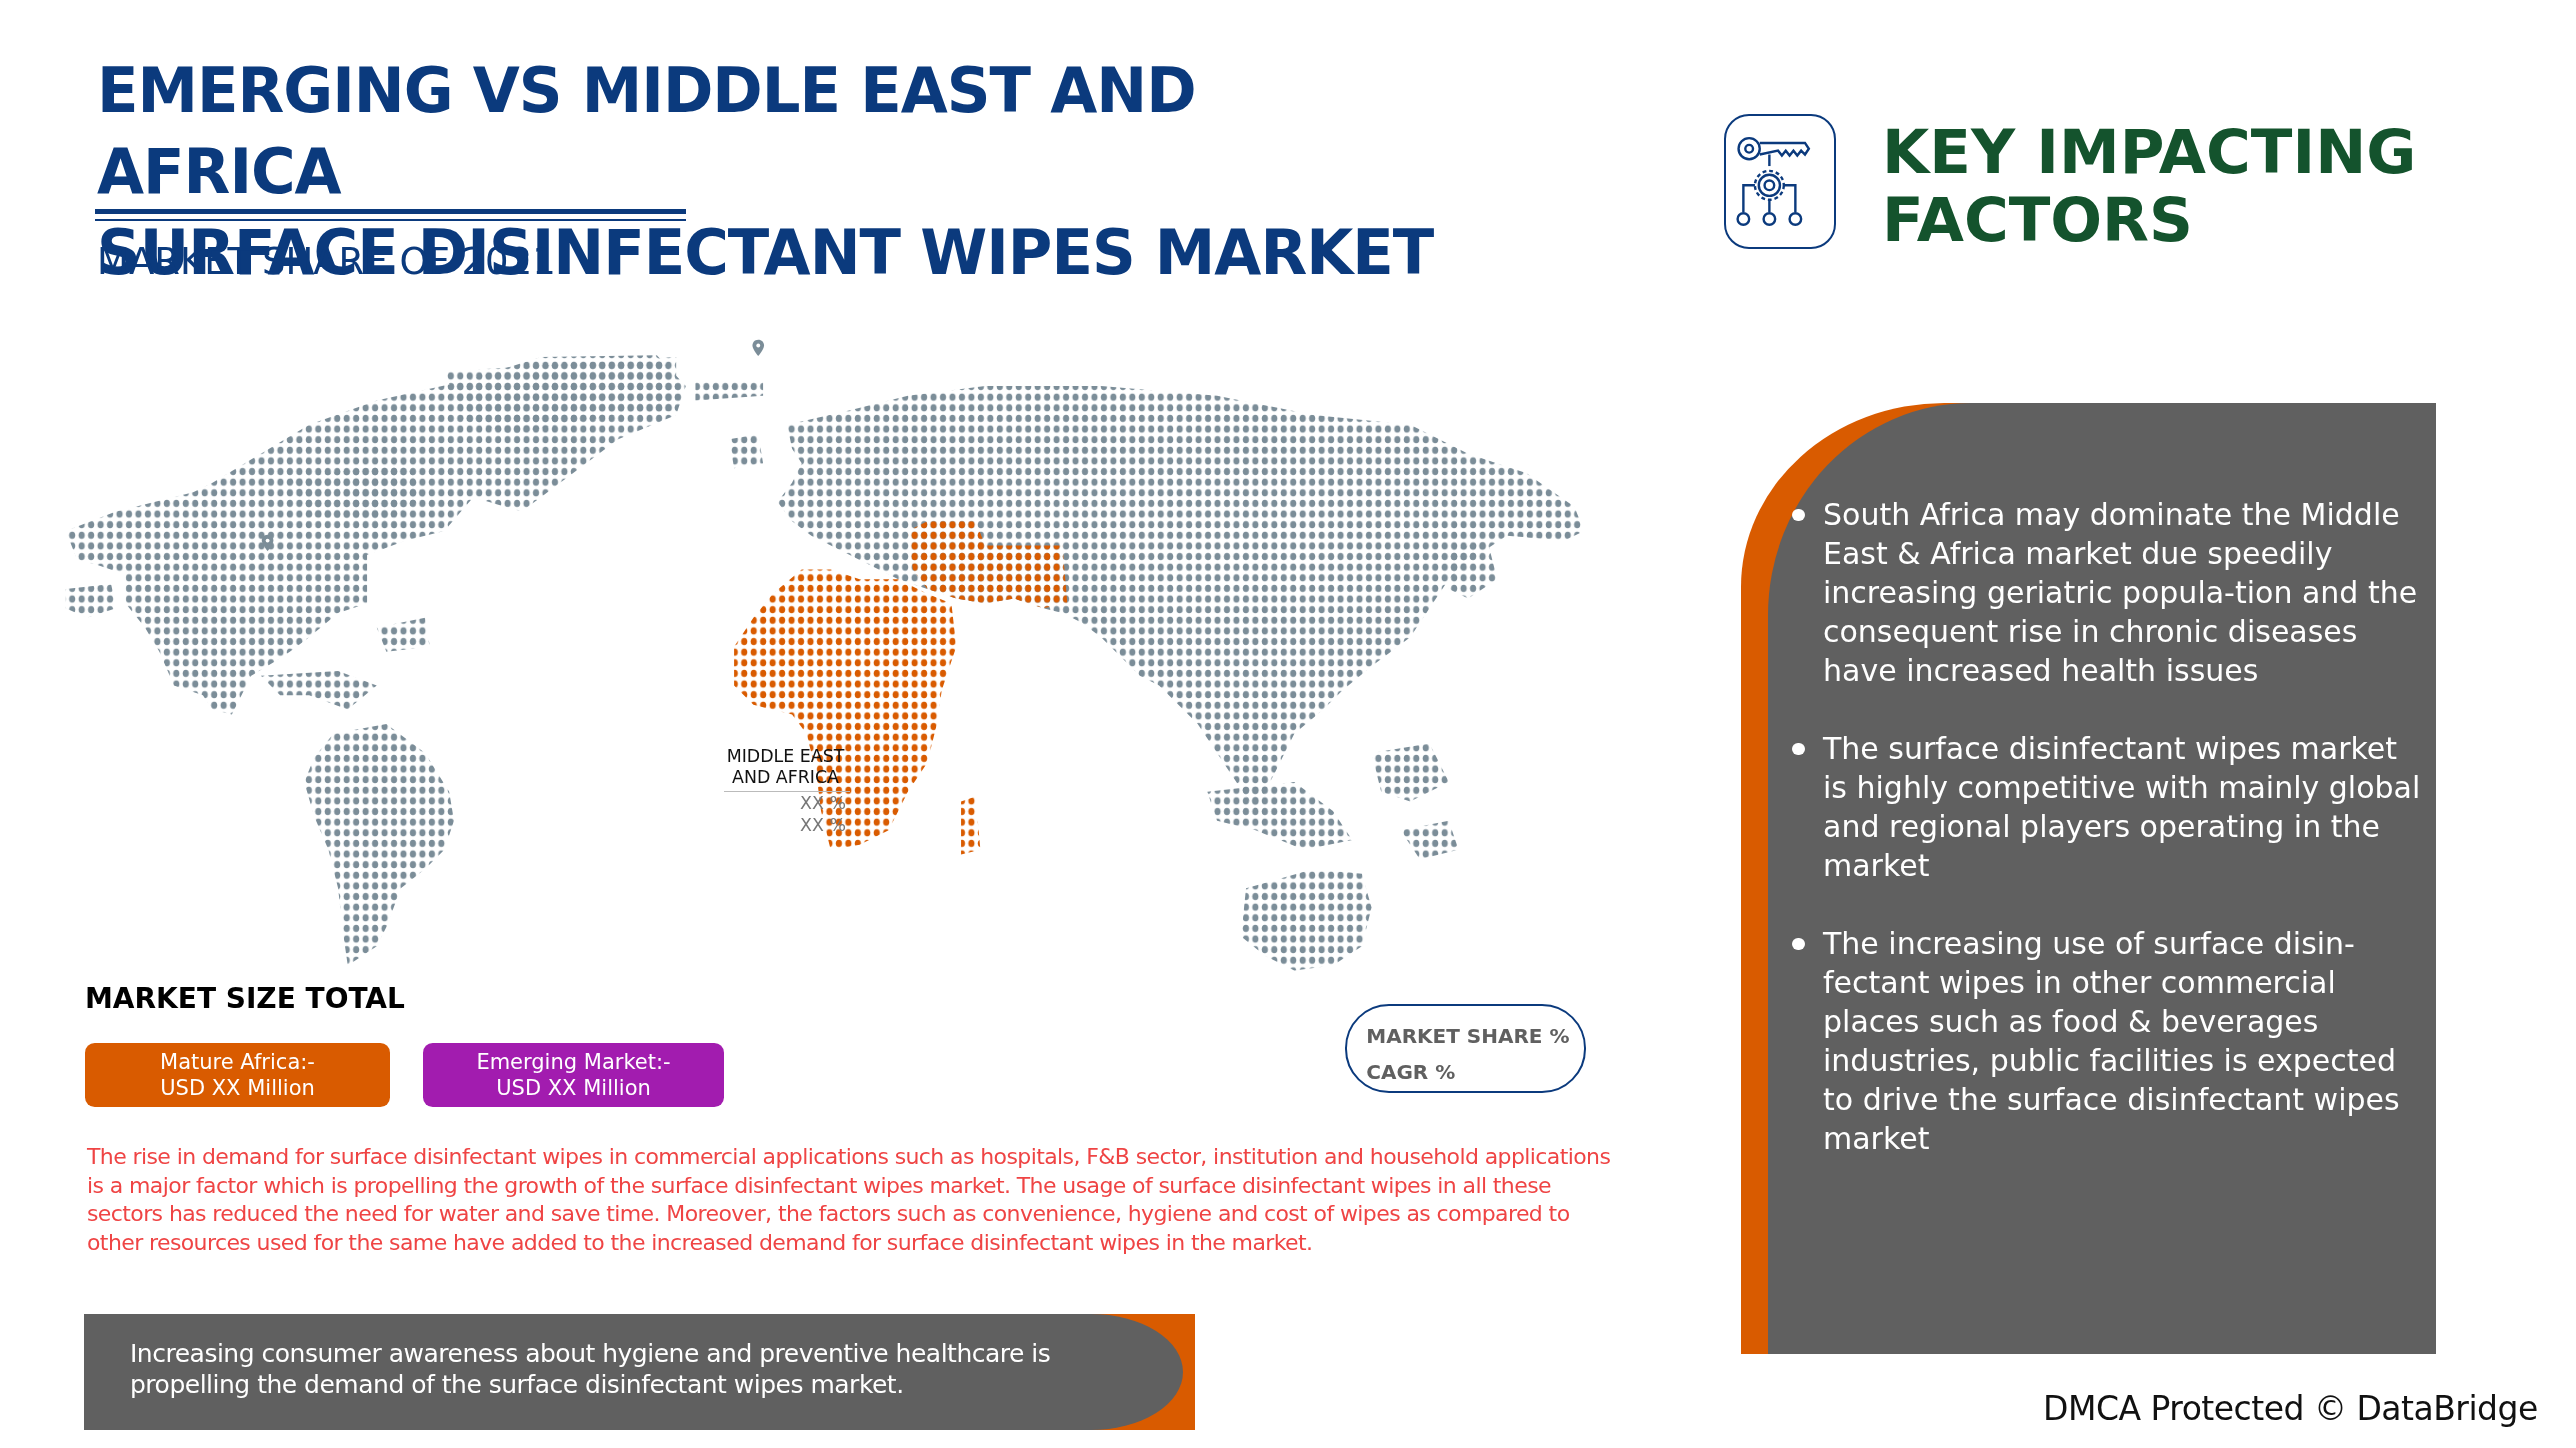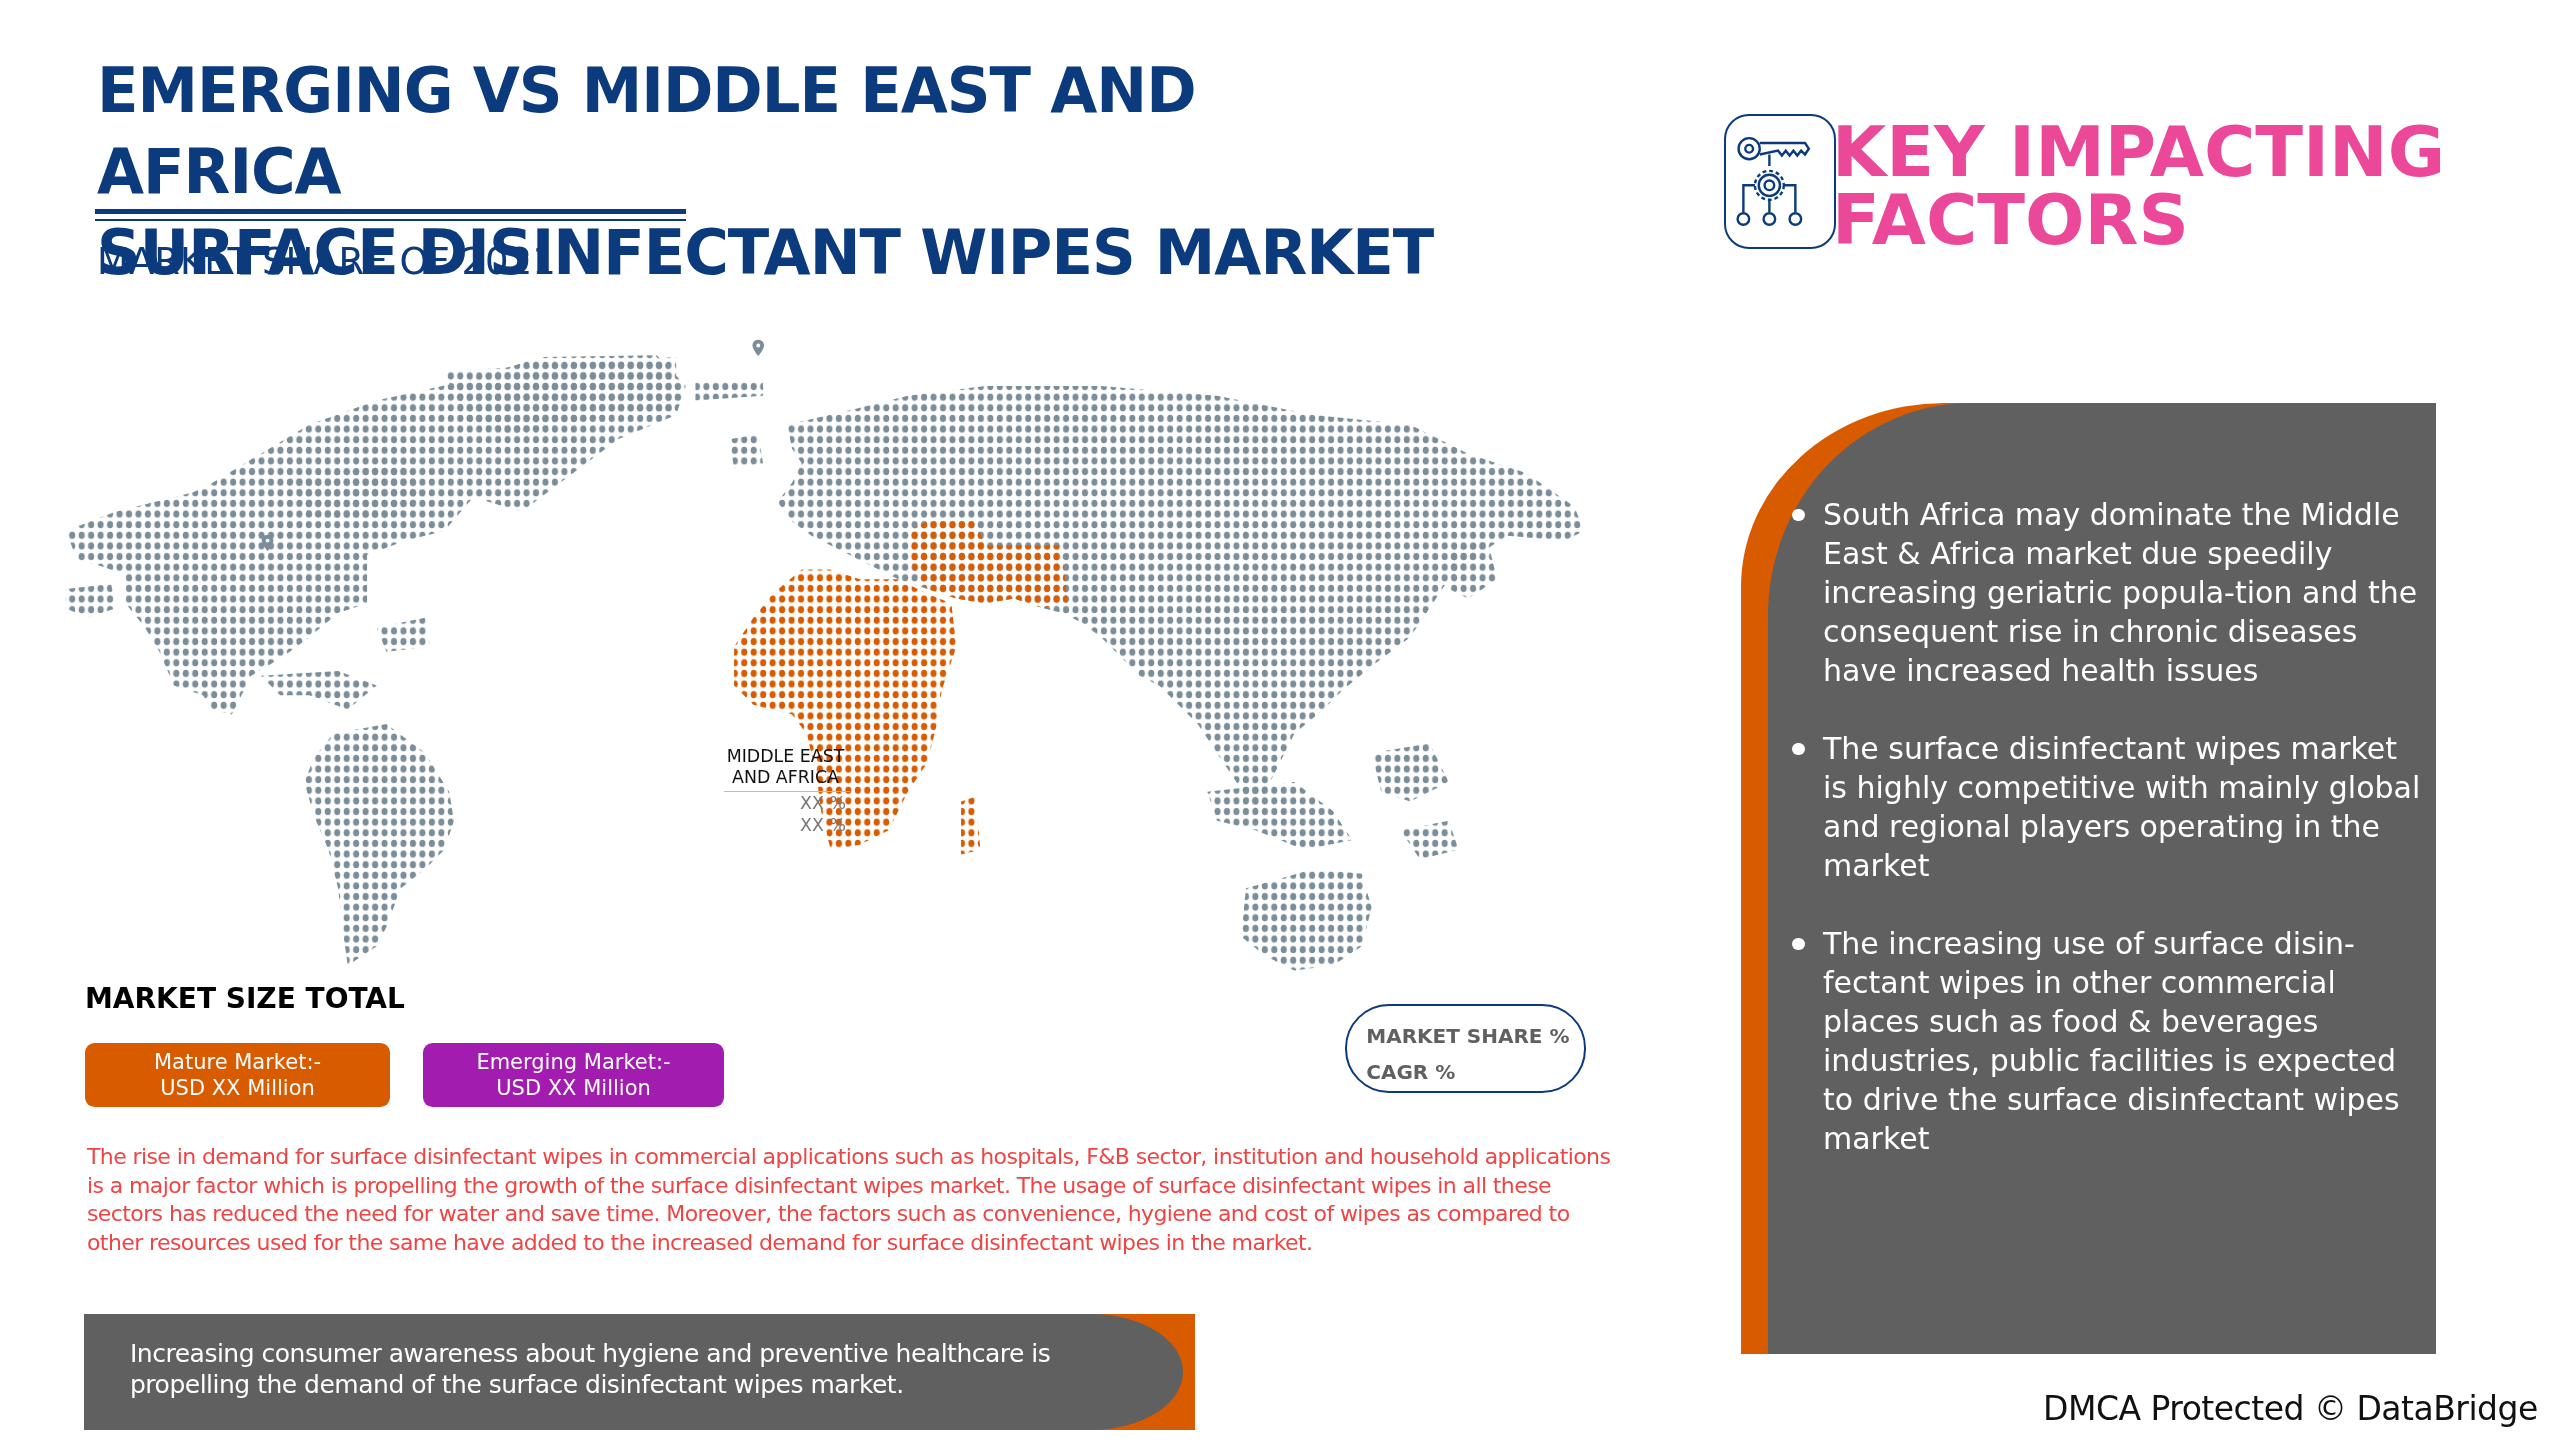--- a/index.html
+++ b/index.html
@@ -3,21 +3,21 @@
 <meta charset="utf-8">
 <style>
   html, body { margin:0; padding:0; background:#ffffff; }
   body { width:2576px; height:1449px; position:relative; overflow:hidden; font-family:"DejaVu Sans", sans-serif; }
   .abs { position:absolute; }
   .title { left:97px; top:50px; width:1372px; color:#0b3a7d; font-family:"DejaVu Sans", sans-serif; font-weight:900; font-size:62px; line-height:81px; letter-spacing:-1px; transform:scaleX(0.98); transform-origin:left top; }
   .rule1 { left:95px; top:209px; width:591px; height:4.8px; background:#0b3a7d; }
   .rule2 { left:95px; top:219px; width:591px; height:1.9px; background:#0b3a7d; }
   .subtitle { left:97px; top:240px; color:#0b3a7d; font-size:37px; font-family:"DejaVu Sans", sans-serif; letter-spacing:0px; }
   .kif-icon { left:1724px; top:114px; width:112px; height:135px; border:2.9px solid #0b3a7d; border-radius:25px; box-sizing:border-box; }
-  .kif-title { left:1832px; top:118px; color:#ec4899; font-weight:900; font-size:70px; line-height:68px; font-family:"DejaVu Sans", sans-serif; }
+  .kif-title { left:1882px; top:118px; color:#14532d; font-weight:900; font-size:61px; line-height:68px; font-family:"DejaVu Sans", sans-serif; }
   .panel-orange { left:1741px; top:403px; width:695px; height:951px; background:#d95b00; border-top-left-radius:203px 184px; }
   .panel-gray { left:1768px; top:403px; width:668px; height:951px; background:#606060; border-top-left-radius:203px 212px; }
   .factors { left:1792px; top:495px; width:637px; color:#ffffff; font-size:30px; line-height:39px; font-family:"DejaVu Sans", sans-serif; }
   .factor { position:relative; padding-left:31px; margin-bottom:39px; }
   .factor .dot { position:absolute; left:0; top:13.5px; width:12.6px; height:12.6px; border-radius:50%; background:#ffffff; }
   .map { left:58px; top:328px; width:1584px; height:657px; }
   .mea-label { left:722px; top:746px; width:127px; text-align:center; font-size:17.4px; line-height:21px; color:#111; }
   .mea-rule { left:724px; top:791px; width:126px; height:1px; background:#bbbbbb; }
   .mea-val { left:734px; width:112px; text-align:right; font-size:17.4px; color:#777777; }
   .mst { left:85px; top:982px; color:#000000; font-weight:900; font-size:28px; font-family:"DejaVu Sans", sans-serif; }
@@ -143,21 +143,21 @@
 <div class="abs mea-label">
   <div>MIDDLE EAST</div>
   <div>AND AFRICA</div>
 </div>
 <div class="abs mea-rule"></div>
 <div class="abs mea-val" style="top:793px;">XX %</div>
 <div class="abs mea-val" style="top:815px;">XX %</div>
 
 <div class="abs mst">MARKET SIZE TOTAL</div>
 <div class="abs pill pill-mature">
-  <span>Mature Market:-</span>
+  <span>Mature Africa:-</span>
   <span>USD XX Million</span>
 </div>
 <div class="abs pill pill-emerging">
   <span>Emerging Market:-</span>
   <span>USD XX  Million</span>
 </div>
 
 <div class="abs ms-badge">
   <div>MARKET SHARE %</div>
   <div>CAGR %</div>

